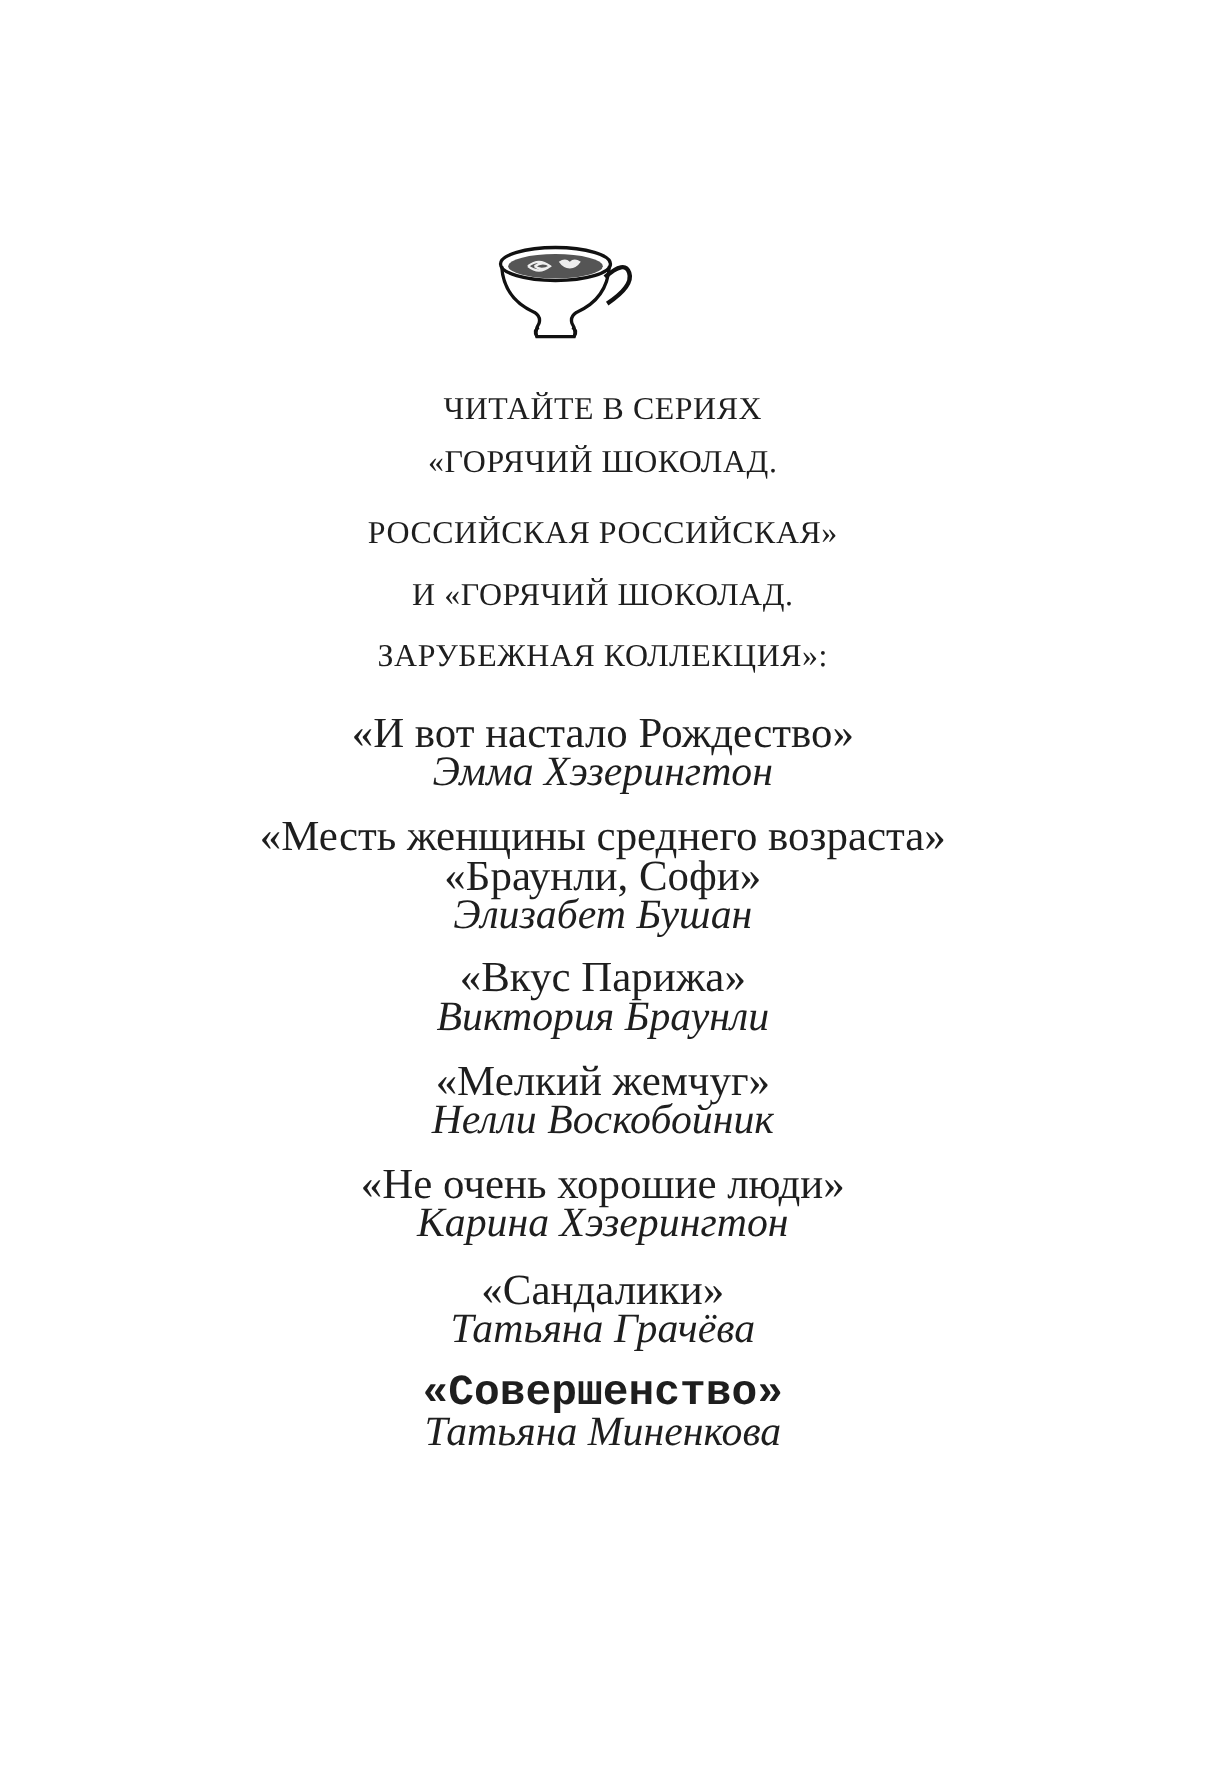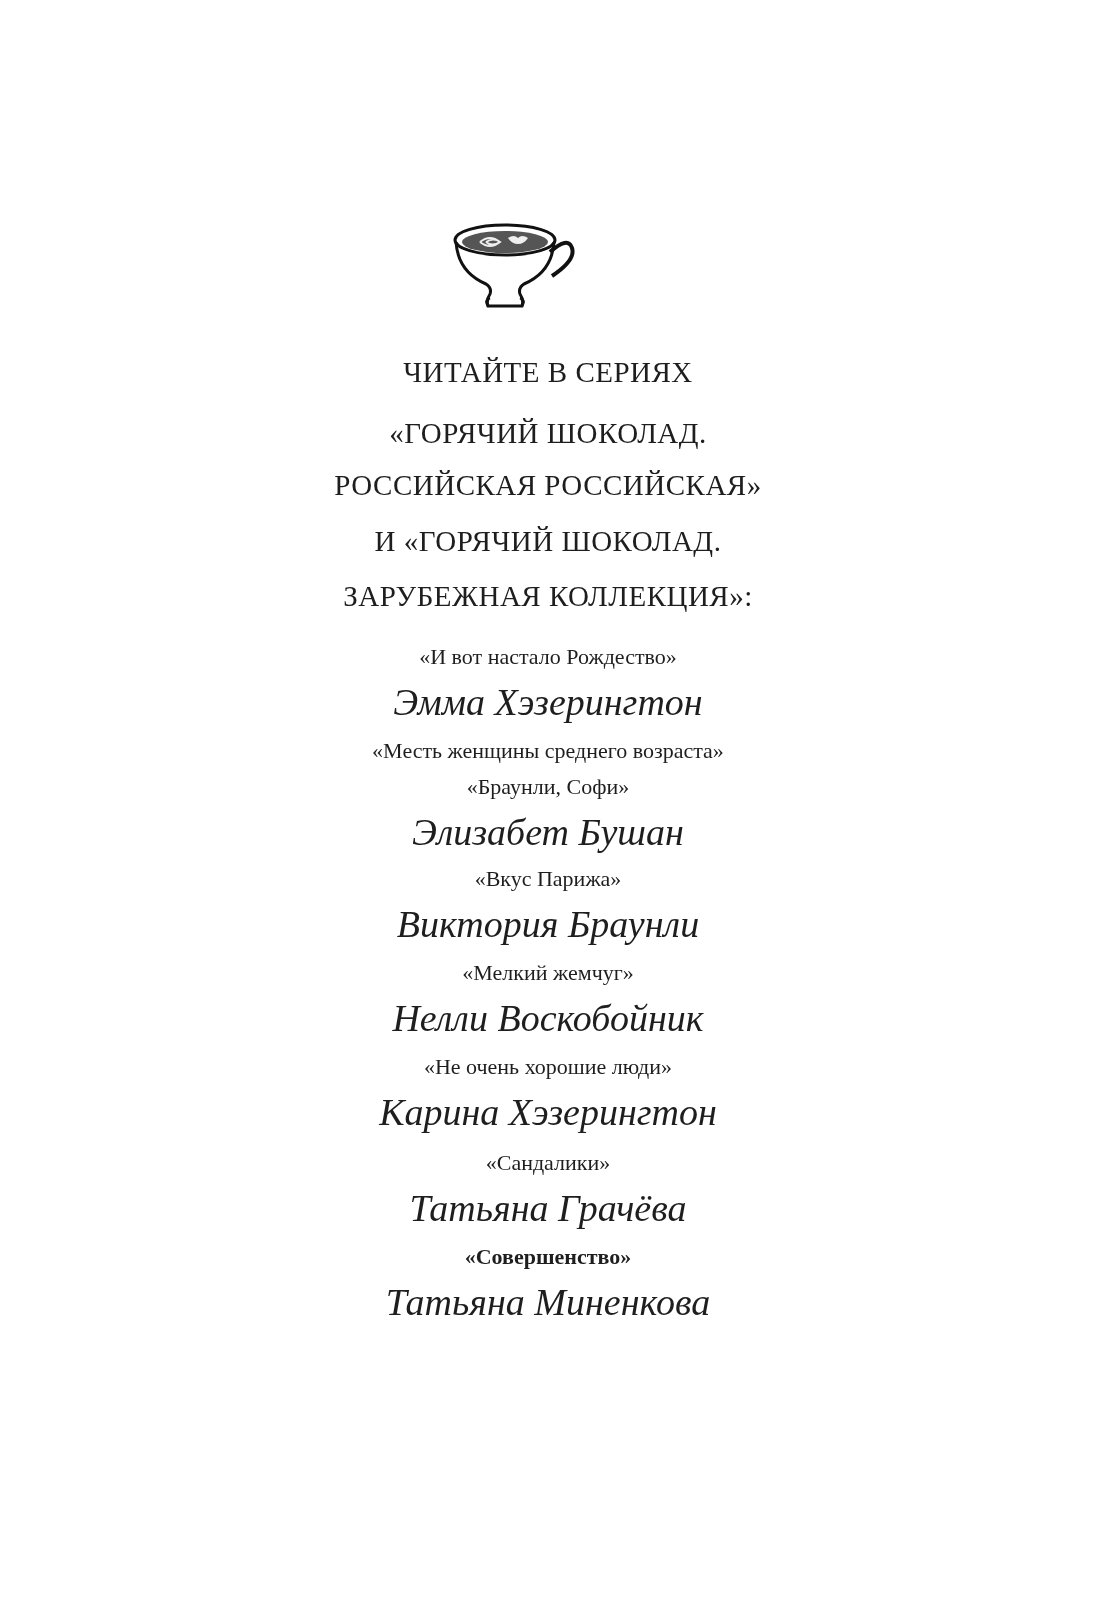--- a/index.html
+++ b/index.html
@@ -1,39 +1,39 @@
 <!DOCTYPE html>
 <html><head>
 <meta charset="utf-8">
 <style>
   html, body { margin:0; padding:0; background:#ffffff; }
   body { width:1100px; height:1616px; position:relative; overflow:hidden;
          font-family:"Liberation Serif","DejaVu Serif",serif; color:#1e1e1e; }
   .cup { position:absolute; left:450px; top:218px; width:130px; height:95px; }
   .line { position:absolute; left:0; width:1096px; text-align:center; white-space:nowrap; }
   .head { font-size:29px; letter-spacing:0.5px; }
-  .title { font-size:22px; }
+  .title { font-size:39px; }
   .author { font-size:38px; font-style:italic; }
-  .bold { font-weight:bold; }
+  .bold { font-weight:bold;font-family:Liberation Mono, monospace; }
 </style>
 </head>
 <body>
 
 <svg class="cup" viewBox="0 0 130 95">
   <ellipse cx="55" cy="22" rx="50" ry="15" fill="#fff" stroke="#111" stroke-width="3"></ellipse>
   <ellipse cx="55" cy="24" rx="43" ry="11" fill="#555"></ellipse>
   <path d="M30 24 q10 -8 20 0 q-10 8 -20 0 M36 24 q8 -5 14 0 q-8 5 -14 0" fill="none" stroke="#eee" stroke-width="2"></path>
   <path d="M58 20 q6 -4 10 0 q4 -4 10 0 q-4 6 -10 6 q-6 0 -10 -6z" fill="#eee"></path>
   <path d="M6 24 q2 30 30 42 q6 4 4 10 q-4 6 -2 12 l34 0 q2 -6 -2 -12 q-2 -6 4 -10 q28 -12 30 -42" fill="none" stroke="#111" stroke-width="3"></path>
   <path d="M100 34 q18 -16 22 -4 q4 12 -20 28" fill="none" stroke="#111" stroke-width="4"></path>
   <path d="M38 88 q-4 -6 2 -8 M72 88 q4 -6 -2 -8" fill="none" stroke="#111" stroke-width="2.5"></path>
 </svg>
 
 <div class="line head" style="top:356px">ЧИТАЙТЕ В СЕРИЯХ</div>
-<div class="line head" style="top:417px">«ГОРЯЧИЙ ШОКОЛАД.</div>
+<div class="line head" style="top:404px">«ГОРЯЧИЙ ШОКОЛАД.</div>
 <div class="line head" style="top:469px">РОССИЙСКАЯ РОССИЙСКАЯ»</div>
 <div class="line head" style="top:525px">И «ГОРЯЧИЙ ШОКОЛАД.</div>
 <div class="line head" style="top:580px">ЗАРУБЕЖНАЯ КОЛЛЕКЦИЯ»:</div>
 
 <div class="line title" style="top:644px">«И вот настало Рождество»</div>
 <div class="line author" style="top:680px">Эмма Хэзерингтон</div>
 
 <div class="line title" style="top:738px">«Месть женщины среднего возраста»</div>
 <div class="line title" style="top:774px">«Браунли, Софи»</div>
 <div class="line author" style="top:810px">Элизабет Бушан</div>

